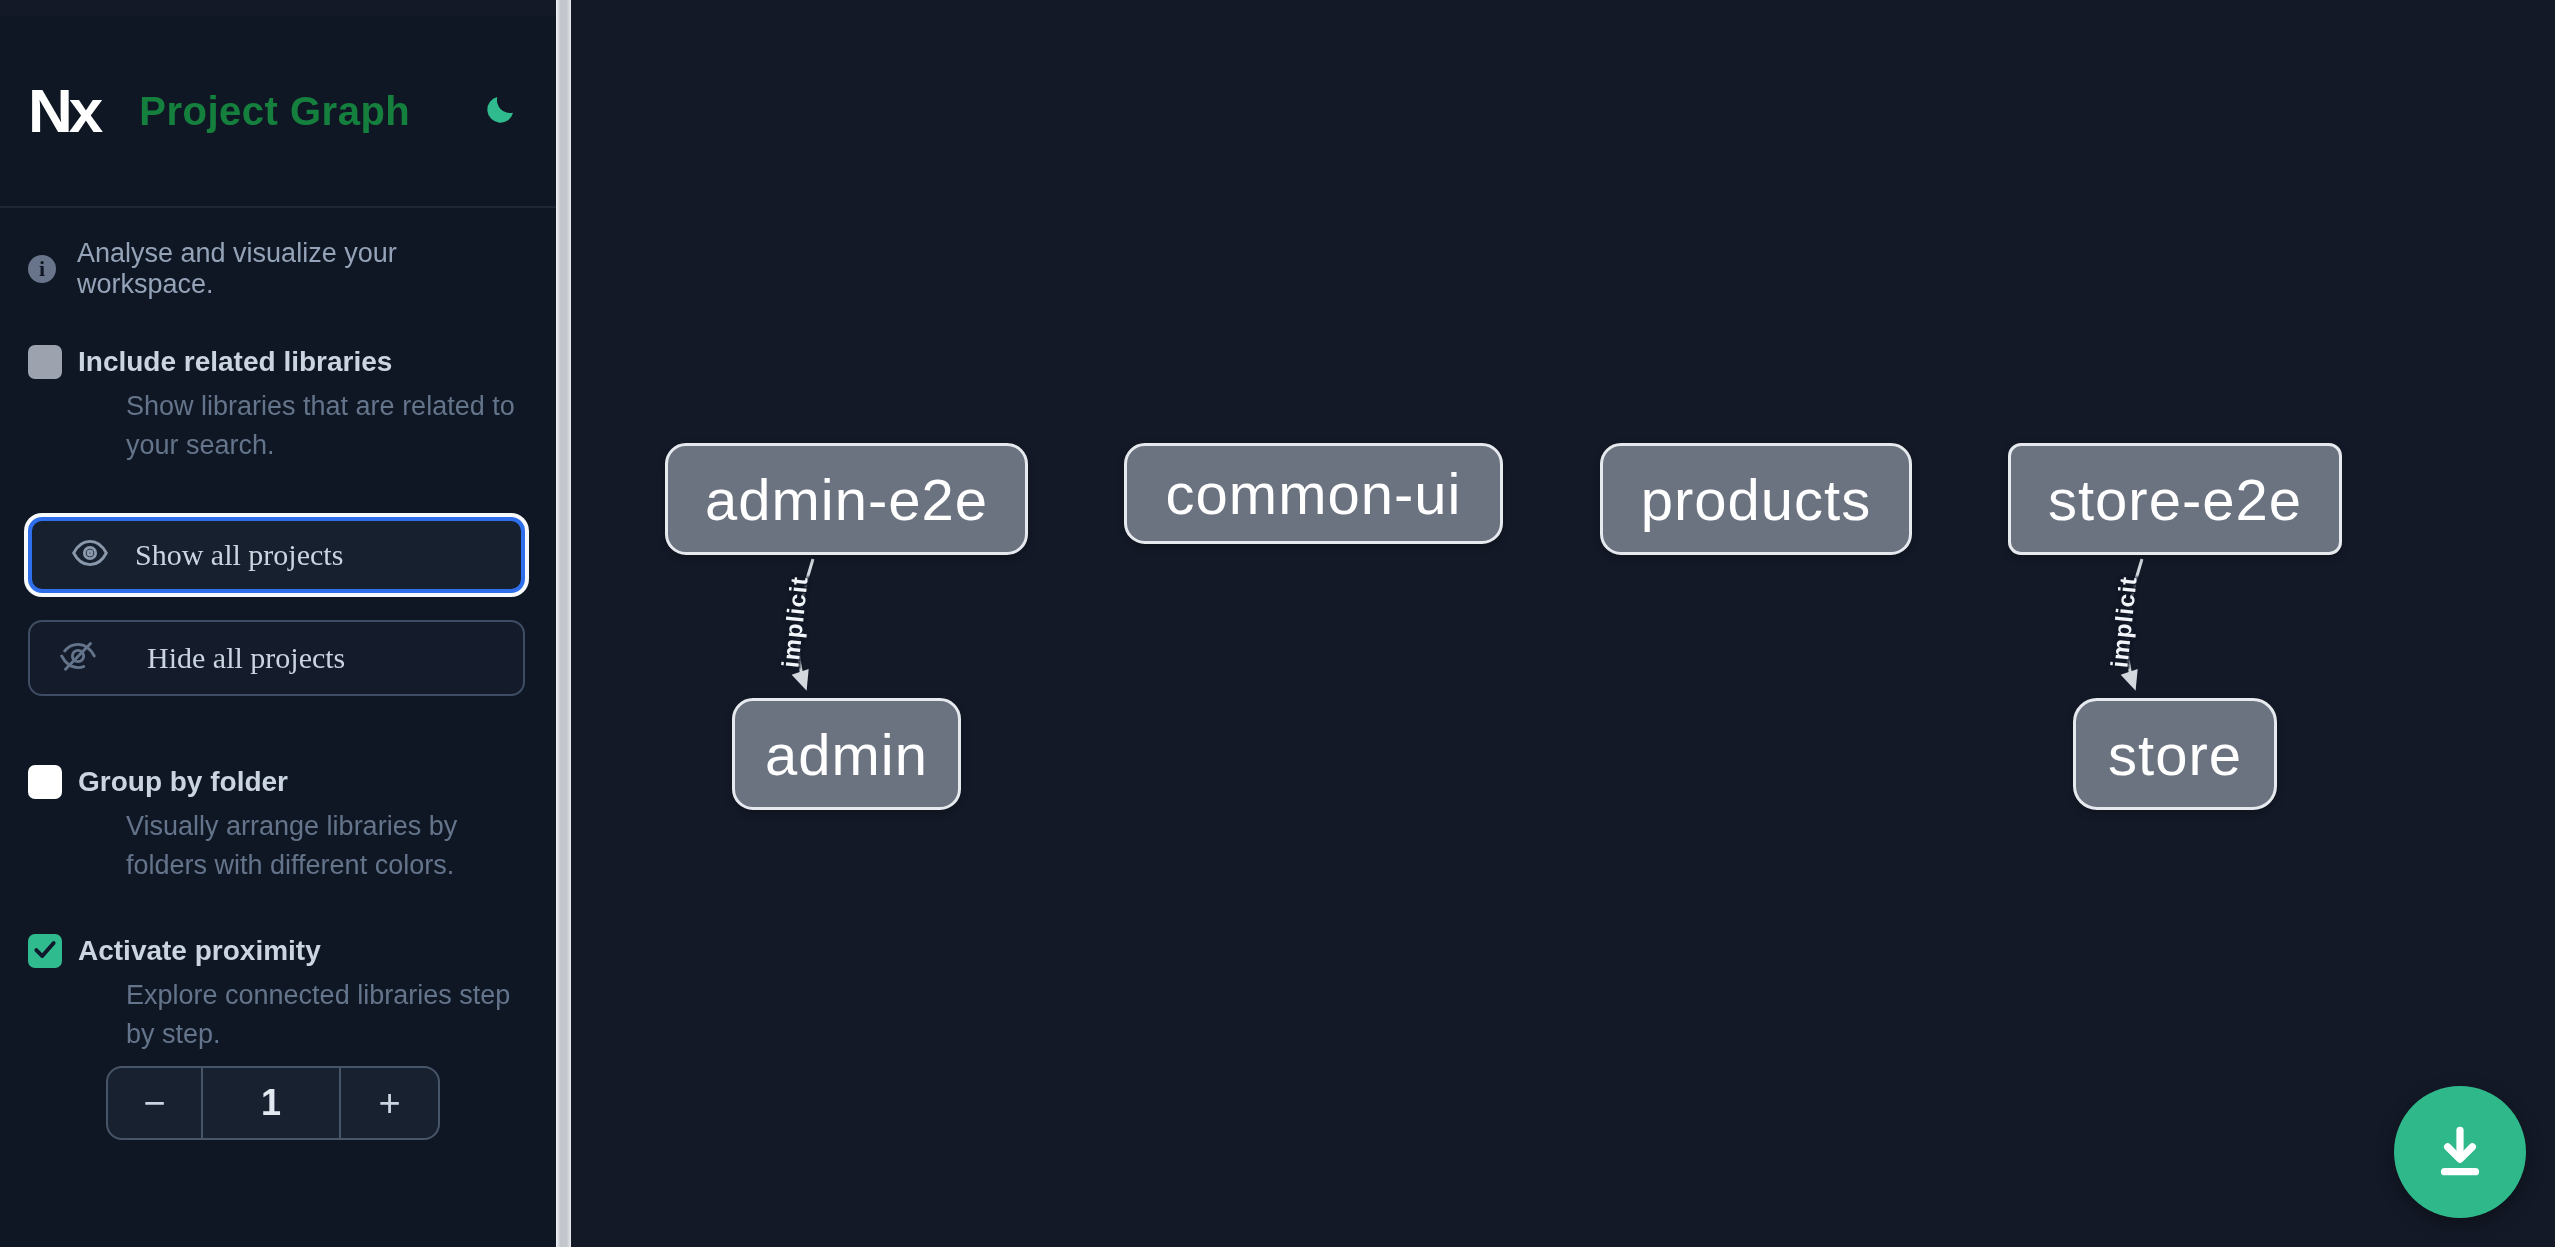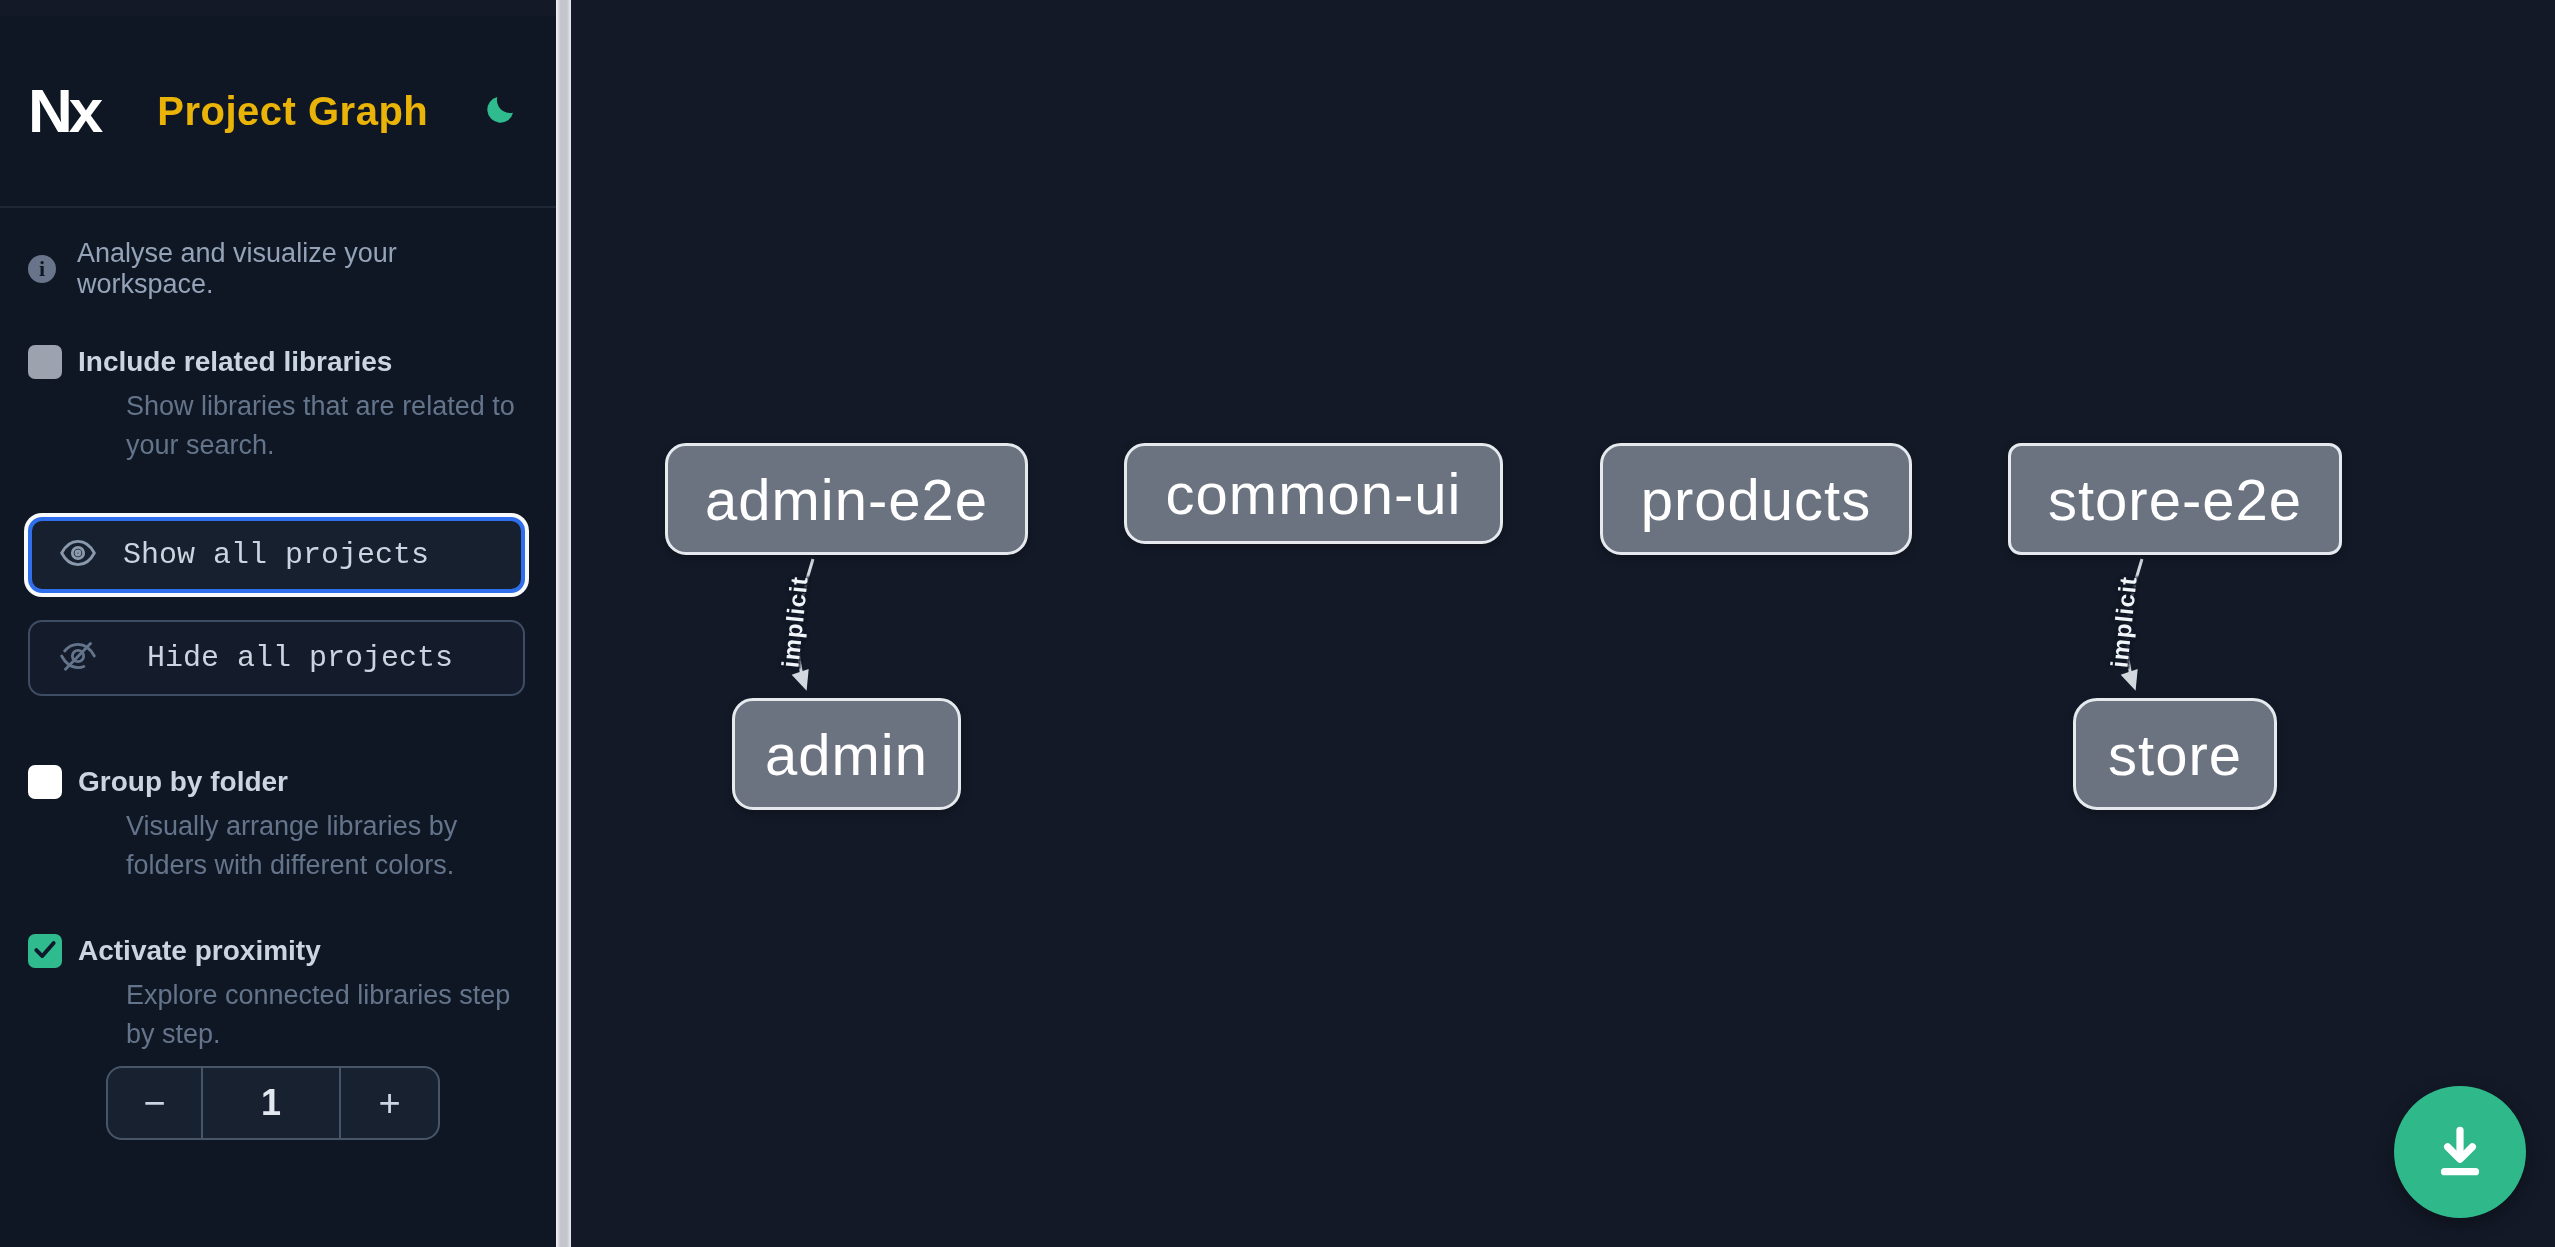--- a/index.html
+++ b/index.html
@@ -15,21 +15,21 @@
     background:#101724;padding:0 32px 0 28px;
   }
   .sb-header{
     height:192px;display:flex;align-items:center;
     border-bottom:2px solid #1e2736;margin:0 -32px 0 -28px;padding:0 40px 0 28px;
   }
   .logo{
     color:#ffffff;font-weight:900;font-size:62px;letter-spacing:-4px;line-height:1;
   }
   .app-title{
-    color:#eab308;font-size:40px;font-weight:700;margin-left:58px;letter-spacing:.5px;
+    color:#15803d;font-size:40px;font-weight:700;margin-left:40px;letter-spacing:.5px;
   }
   .theme-btn{margin-left:auto;background:none;border:none;padding:0;cursor:pointer;display:flex;}
   .info-row{display:flex;align-items:center;margin-top:30px;}
   .info-badge{
     width:28px;height:28px;border-radius:50%;background:#67748a;color:#101724;
     display:flex;align-items:center;justify-content:center;
     font-family:"Liberation Serif",serif;font-weight:700;font-size:22px;flex:0 0 auto;
   }
   .info-text{color:#94a3b8;font-size:27px;margin-left:21px;}
   
@@ -56,21 +56,21 @@
     display:flex;align-items:center;justify-content:center;
   }
   .cb-gray{background:#9ca3af;}
   .cb-white{background:#ffffff;}
   .cb-checked{background:#2fbb8d;}
   .opt-label{color:#cbd5e1;font-size:28px;font-weight:700;line-height:40px;}
   .opt-desc{grid-column:2;color:#64748b;font-size:27px;line-height:39px;margin-top:5px;max-width:440px;margin-left:48px;}
   
   .action-btn{
     width:497px;height:76px;border-radius:14px;display:flex;align-items:center;
-    padding:0 0 0 26px;cursor:pointer;font-family:Liberation Mono, monospace;
+    padding:0 0 0 38px;cursor:pointer;font-family:Liberation Serif, serif;
   }
   .btn-show{
     margin-top:52px;background:#16202f;border:4px solid #2f6feb;
     box-shadow:0 0 0 4px #f8fafc;
   }
   .btn-hide{margin-top:27px;background:#141c2b;border:2px solid #3e4d63;padding-left:28px;gap:24px;}
   .btn-label{color:#cbd5e1;font-size:30px;font-weight:500;margin-left:25px;}
   
   .stepper{
     margin:12px 0 0 78px;width:334px;height:74px;border:2px solid #475569;border-radius:16px;

